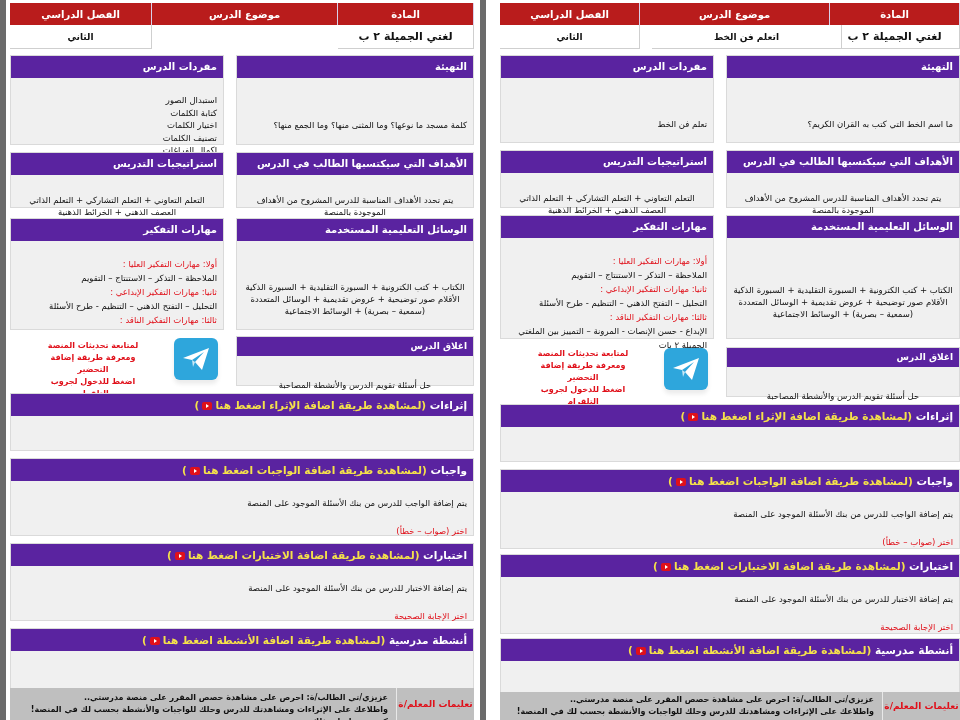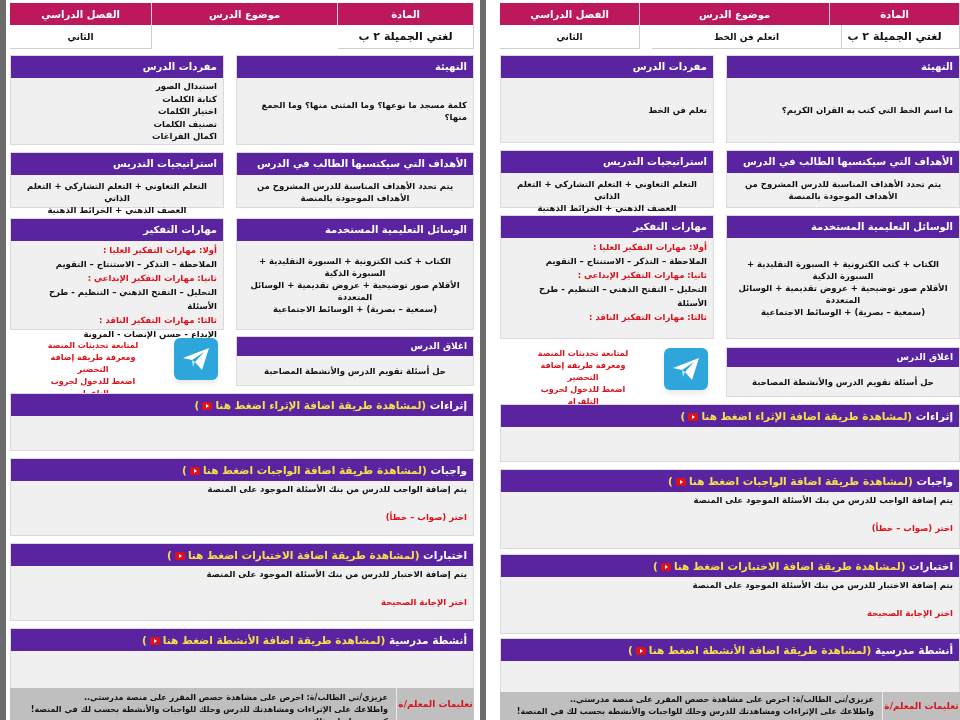--- a/index.html
+++ b/index.html
@@ -5,40 +5,41 @@
   * { box-sizing: border-box; margin: 0; padding: 0; }
   html, body { width: 960px; height: 720px; overflow: hidden; background: #ffffff; }
   body { font-family: "DejaVu Sans", sans-serif; position: relative; }
   .page {
     position: absolute; top: 0; height: 720px; width: 480px;
     background: #ffffff;
   }
   .page.left { left: 0; border-left: 6px solid #6b6b6b; }
   .page.right { left: 480px; border-left: 6px solid #6b6b6b; }
   .page .inner { position: absolute; left: 2px; right: 0; top: 0; bottom: 0; }
-  .purple { background: #be185d; color: #ffffff; }
+  .purple { background: #b91c1c; color: #ffffff; }
   .hdr-cell {
     position: absolute; height: 22px; font-size: 10px; font-weight: bold;
     display: flex; align-items: center; justify-content: center; direction: rtl;
     border-right: 1px solid #d8d0ea;
   }
   .val-cell {
     position: absolute; height: 24px; font-size: 9px; font-weight: bold; color: #111;
     display: flex; align-items: center; justify-content: center; direction: rtl;
     background: #ffffff; border-bottom: 1px solid #cfcfcf; border-right: 1px solid #cfcfcf;
   }
   .val-cell.big { font-size: 11px; }
   .box { position: absolute; background: #f0f0f0; border: 1px solid #dadada; }
   .box .bhead {
     height: 22px; background: #5a23a0; color: #fff; font-size: 10px; font-weight: bold;
     direction: rtl; text-align: right; padding: 0 6px; line-height: 22px;
   }
   .box .bbody {
-    direction: rtl; font-size: 8.5px; font-weight: bold; color: #111; padding: 2px 6px;
+    direction: rtl; font-size: 8.5px; font-weight: normal; color: #111; padding: 2px 6px;
     line-height: 12px;
+    margin-top: 14px;
   }
   .center-v { display: flex; flex-direction: column; justify-content: center; }
   .ta-c { text-align: center; }
   .ta-r { text-align: right; }
   .red { color: #e0101a; }
   .yellow { color: #f5e24a; }
   .wide-head {
     height: 22px; background: #5a23a0; color: #fff; font-size: 10.5px; font-weight: bold;
     direction: rtl; padding: 0 6px; line-height: 22px; white-space: nowrap;
   }
@@ -123,21 +124,20 @@
     </div>
 
     <div class="box" style="left:2px;width:214px;top:218px;height:112px;">
       <div class="bhead">مهارات التفكير</div>
       <div class="bbody" style="line-height:14px;">
         <div class="red">أولا: مهارات التفكير العليا :</div>
         <div>الملاحظة – التذكر – الاستنتاج – التقويم</div>
         <div class="red">ثانيا: مهارات التفكير الإبداعي :</div>
         <div>التحليل – التفتح الذهني – التنظيم - طرح الأسئلة</div>
         <div class="red">ثالثا: مهارات التفكير الناقد :</div>
-        <div>الإبداع - حسن الإنصات - المرونة</div>
       </div>
     </div>
 
     <div class="promo" style="left:30px;width:110px;top:340px;">
       <div>لمتابعة تحديثات المنصة</div>
       <div>ومعرفة طريقة إضافة التحضير</div>
       <div>اضغط للدخول لجروب التلقرام</div>
     </div>
     <div class="tg" style="left:166px;top:338px;">
       <svg width="28" height="24" viewBox="0 0 28 24">
@@ -240,20 +240,21 @@
       </div>
     </div>
     <div class="box" style="left:12px;width:214px;top:215px;height:124px;">
       <div class="bhead">مهارات التفكير</div>
       <div class="bbody" style="line-height:14px;">
         <div class="red">أولا: مهارات التفكير العليا :</div>
         <div>الملاحظة – التذكر – الاستنتاج – التقويم</div>
         <div class="red">ثانيا: مهارات التفكير الإبداعي :</div>
         <div>التحليل – التفتح الذهني – التنظيم - طرح الأسئلة</div>
         <div class="red">ثالثا: مهارات التفكير الناقد :</div>
+        <div>الإبداع - حسن الإنصات - المرونة – التمييز بين الملغتي الجميلة ٢ بات</div>
       </div>
     </div>
 
     <div class="promo" style="left:40px;width:110px;top:348px;">
       <div>لمتابعة تحديثات المنصة</div>
       <div>ومعرفة طريقة إضافة التحضير</div>
       <div>اضغط للدخول لجروب التلقرام</div>
     </div>
     <div class="tg" style="left:176px;top:348px;">
       <svg width="28" height="24" viewBox="0 0 28 24">

